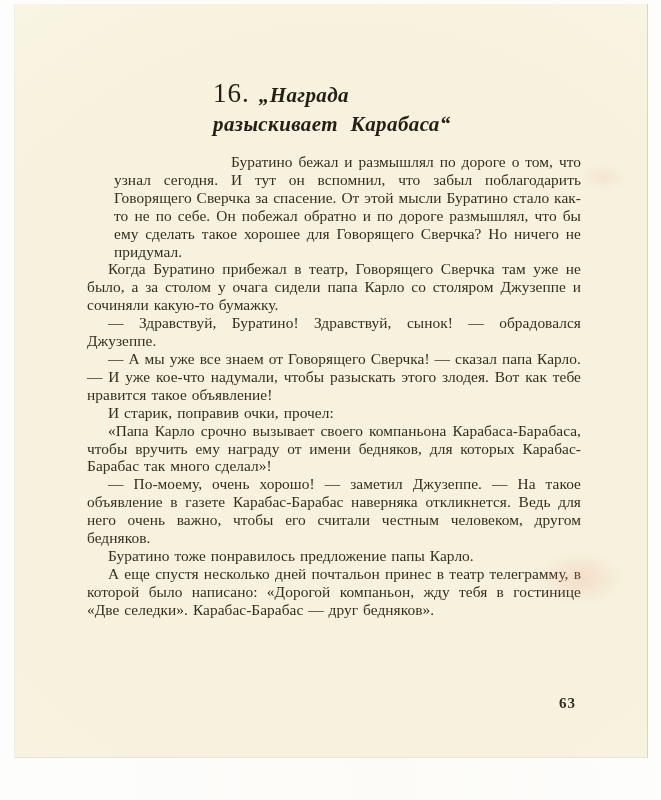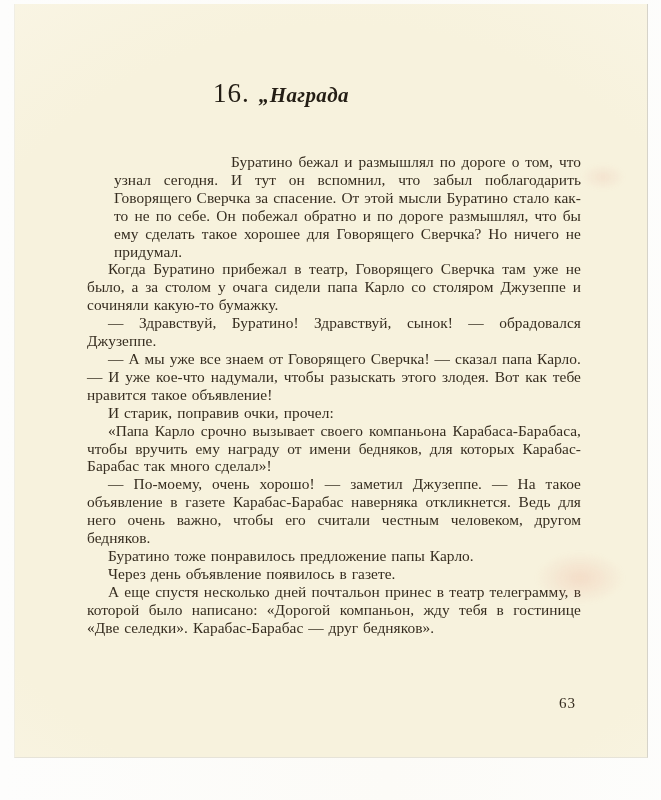--- a/index.html
+++ b/index.html
@@ -41,21 +41,21 @@
     position:absolute; left:72px; top:149px; width:494px;
     font-size:15.4px; line-height:17.9px;
     color:#362d20;
     text-align:justify;
     letter-spacing:0.05px; word-spacing:1px;
   }
   .bodytext p { margin:0; text-indent:21px; }
   .bodytext p.opening { text-indent:117px;margin-left:27px; }
   .pagenum {
     position:absolute; left:544px; top:691px;
-    font-weight:400; font-size:15px; color:#362d20;
+    font-weight:700; font-size:15px; color:#362d20;
     letter-spacing:1px;
   }
   .smudge-a {
     position:absolute; left:520px; top:548px; width:90px; height:52px;
     background:radial-gradient(ellipse at center, rgba(235,158,138,0.25), rgba(235,158,138,0) 70%);
     filter:blur(2px);
     pointer-events:none;
   }
   .smudge-b {
     position:absolute; left:566px; top:160px; width:44px; height:26px;
@@ -67,32 +67,34 @@
 </head>
 <body>
 
 <div class="canvas">
   <div class="paper">
 
     <div class="heading">
       <div class="heading-line1">
         <span class="chapter-num">16.</span><span class="chapter-title">„Награда</span>
       </div>
+      <div class="heading-line2">
+        <span class="chapter-title">разыскивает  Карабаса“</span>
+      </div>
     </div>
 
     <div class="bodytext">
       <p class="opening">Буратино бежал и размышлял по дороге о том, что узнал сегодня. И тут он вспомнил, что забыл поблагодарить Говорящего Сверчка за спасение. От этой мысли Буратино стало как-то не по себе. Он побежал обратно и по дороге размышлял, что бы ему сделать такое хорошее для Говорящего Сверчка? Но ничего не придумал.</p>
       <p>Когда Буратино прибежал в театр, Говорящего Сверчка там уже не было, а за столом у очага сидели папа Карло со столяром Джузеппе и сочиняли какую-то бумажку.</p>
       <p>— Здравствуй, Буратино! Здравствуй, сынок! — обрадовался Джузеппе.</p>
       <p>— А мы уже все знаем от Говорящего Сверчка! — сказал папа Карло. — И уже кое-что надумали, чтобы разыскать этого злодея. Вот как тебе нравится такое объявление!</p>
       <p>И старик, поправив очки, прочел:</p>
       <p>«Папа Карло срочно вызывает своего компаньона Карабаса-Барабаса, чтобы вручить ему награду от имени бедняков, для которых Карабас-Барабас так много сделал»!</p>
       <p>— По-моему, очень хорошо! — заметил Джузеппе. — На такое объявление в газете Карабас-Барабас наверняка откликнется. Ведь для него очень важно, чтобы его считали честным человеком, другом бедняков.</p>
       <p>Буратино тоже понравилось предложение папы Карло.</p>
-      <p>Через день объявление появилось в газете.</p>
       <p>А еще спустя несколько дней почтальон принес в театр телеграмму, в которой было написано: «Дорогой компаньон, жду тебя в гостинице «Две селедки». Карабас-Барабас — друг бедняков».</p>
     </div>
 
     <div class="pagenum">63</div>
 
     <div class="smudge-a"></div>
     <div class="smudge-b"></div>
   </div>
 </div>
 

